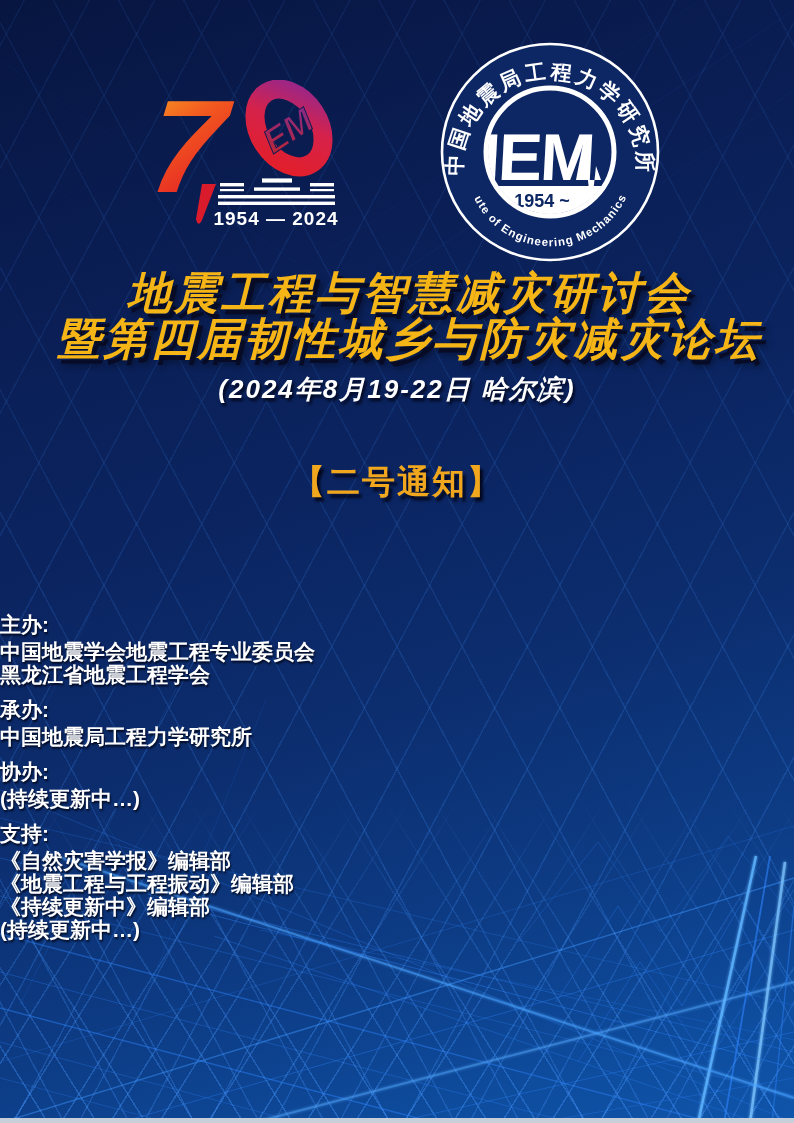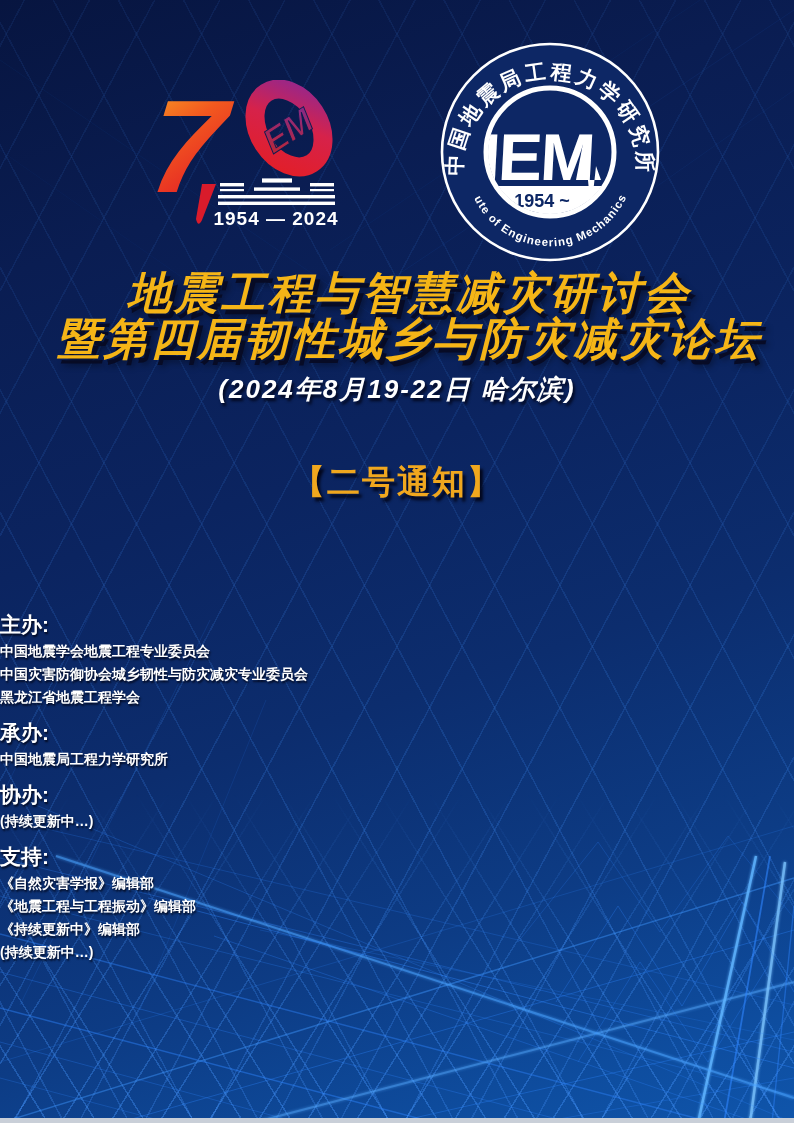--- a/index.html
+++ b/index.html
@@ -45,21 +45,21 @@
     letter-spacing:2px;text-shadow:2px 3px 3px rgba(0,0,15,.8);
   }
   .notice{
     position:absolute;top:460px;left:0;width:100%;text-align:center;
     font-size:33px;font-weight:bold;color:#f0a71e;letter-spacing:2px;
     text-shadow:3px 4px 3px rgba(0,0,15,.85);
   }
   .sections{position:absolute;top:613px;left:0;width:100%;text-align:left;color:#ffffff;}
   .section{margin-bottom:12px;}
   .section-label{font-size:21px;font-weight:bold;line-height:24px;margin-bottom:3px;text-shadow:1px 2px 2px rgba(0,0,12,.8);}
-  .section-item{font-size:14px;font-weight:bold;line-height:23px;text-shadow:1px 2px 2px rgba(0,0,12,.8);}
+  .section-item{font-size:21px;font-weight:bold;line-height:23px;text-shadow:1px 2px 2px rgba(0,0,12,.8);}
 </style>
 </head>
 <body>
 
 <div class="poster">
 
   <div class="grid-a"></div>
   <div class="grid-b"></div>
 
   <svg class="mesh" viewBox="0 0 794 1123" width="794" height="1123">
@@ -188,21 +188,20 @@
 
   <div class="date-line">(2024年8月19-22日 哈尔滨)</div>
 
   <div class="notice">【二号通知】</div>
 
   <div class="sections">
 
     <div class="section">
       <div class="section-label">主办:</div>
       <div class="section-item">中国地震学会地震工程专业委员会</div>
-      <div class="section-item">中国灾害防御协会城乡韧性与防灾减灾专业委员会</div>
       <div class="section-item">黑龙江省地震工程学会</div>
     </div>
 
     <div class="section">
       <div class="section-label">承办:</div>
       <div class="section-item">中国地震局工程力学研究所</div>
     </div>
 
     <div class="section">
       <div class="section-label">协办:</div>

